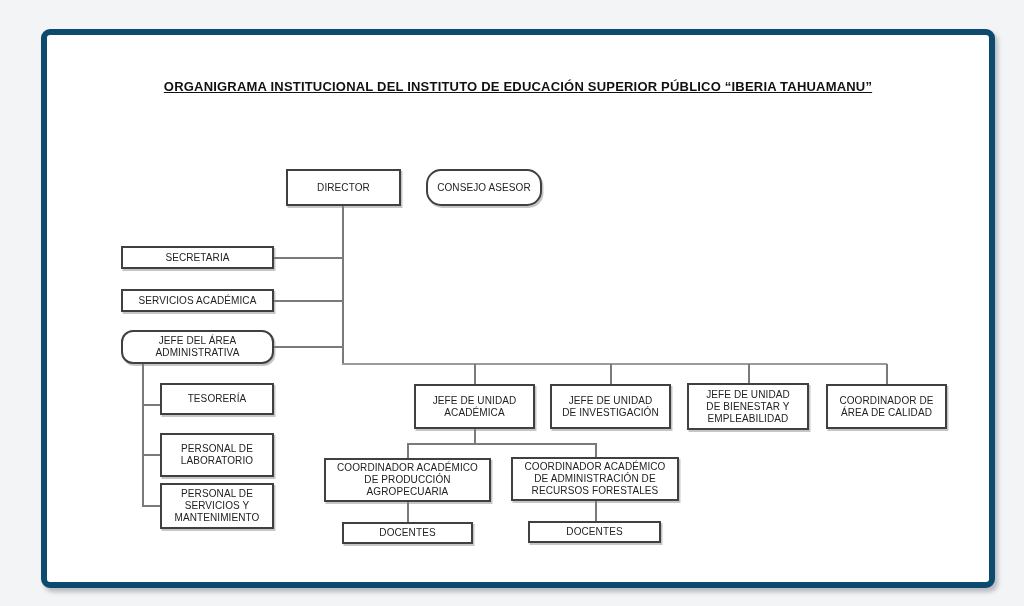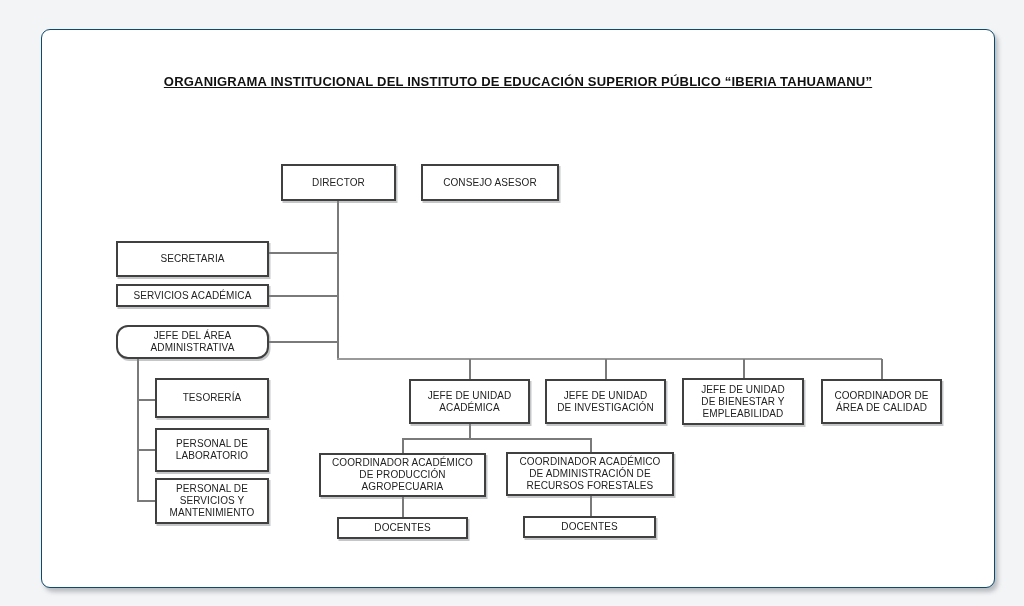--- a/index.html
+++ b/index.html
@@ -11,21 +11,21 @@
     background: #f3f4f6;
     font-family: "Liberation Sans", sans-serif;
   }
   .card {
     position: absolute;
     left: 41px;
     top: 29px;
     width: 954px;
     height: 559px;
     background: #ffffff;
-    border: 1px solid #0c4a6e;
+    border: 6px solid #0c4a6e;
     border-radius: 9px;
     box-shadow: 3px 4px 4px rgba(152,157,163,0.65);
     box-sizing: border-box;
   }
   .title {
     position: absolute;
     left: 0;
     right: 0;
     top: 44px;
     text-align: center;
@@ -57,25 +57,25 @@
     color: #222222;
     z-index: 2;
   }
   .line {
     position: absolute;
     background: #7a7a7a;
     z-index: 1;
   }
   
   .n-director          { left:239px; top:134px; width:115px; height:37px; }
-  .n-consejo           { left:379px; top:134px; width:138px; height:37px; }
-  .n-secretaria        { left:74px;  top:211px; width:153px; height:36px; }
+  .n-consejo           { left:379px; top:134px; width:116px; height:37px;border-radius:15px; }
+  .n-secretaria        { left:74px;  top:211px; width:153px; height:23px; }
   .n-secretaria-acad   { left:74px;  top:254px; width:153px; height:23px; }
   .n-jefe-admin        { left:74px;  top:295px; width:153px; height:34px;border-radius:12px; }
-  .n-tesoreria         { left:113px; top:348px; width:114px; height:40px; }
+  .n-tesoreria         { left:113px; top:348px; width:114px; height:32px; }
   .n-laboratorio       { left:113px; top:398px; width:114px; height:44px; }
   .n-servicios         { left:113px; top:448px; width:114px; height:46px; }
   .n-academica         { left:367px; top:349px; width:121px; height:45px; }
   .n-investigacion     { left:503px; top:349px; width:121px; height:45px; }
   .n-bienestar         { left:640px; top:348px; width:122px; height:47px; }
   .n-calidad           { left:779px; top:349px; width:121px; height:45px;text-align:center; }
   .n-coord-agro        { left:277px; top:423px; width:167px; height:44px; }
   .n-coord-forestal    { left:464px; top:422px; width:168px; height:44px; }
   .n-docentes-agro     { left:295px; top:487px; width:131px; height:22px; }
   .n-docentes-forestal { left:481px; top:486px; width:133px; height:22px; }

